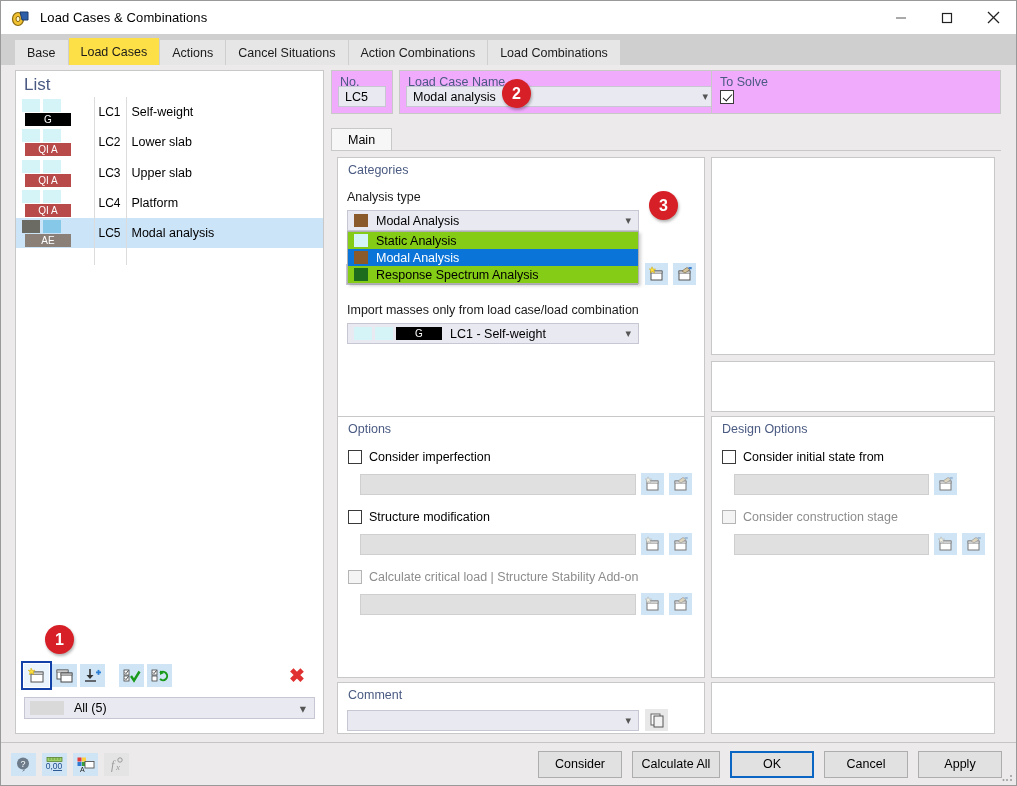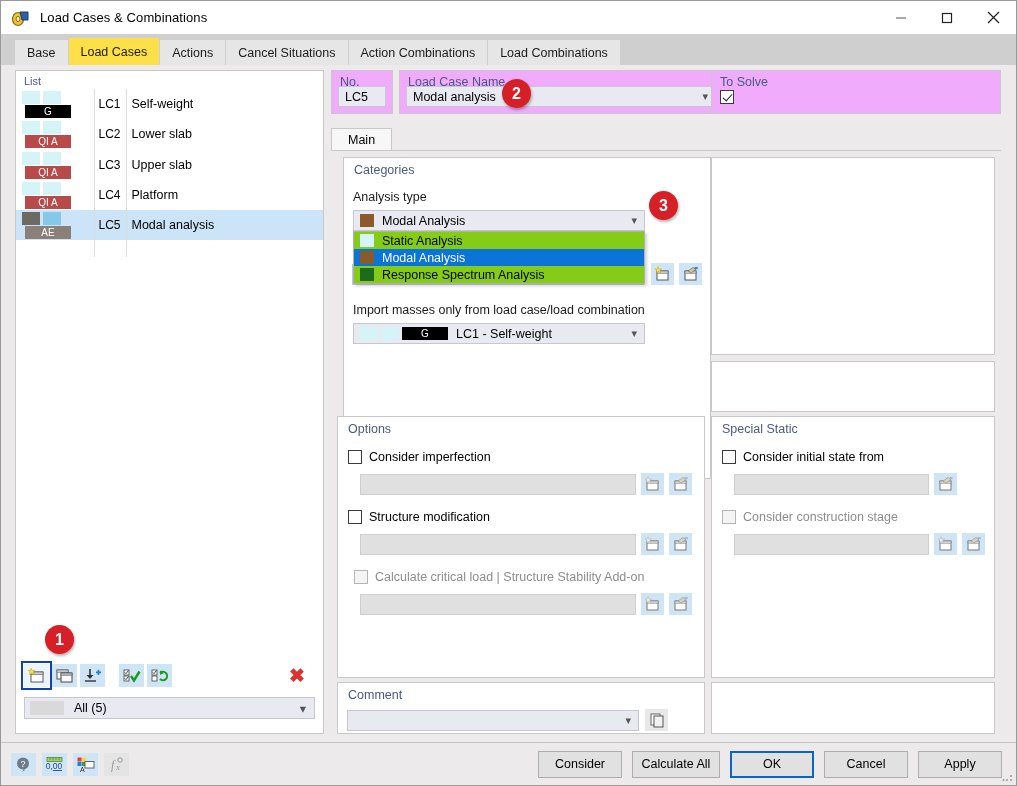--- a/index.html
+++ b/index.html
@@ -61,21 +61,21 @@
     position: absolute; left: 0; top: 64px; width: 1015px; height: 679px;
     background: #eceaea;
   }
 
   
   .list-panel {
     position: absolute; left: 14px; top: 5px; width: 309px; height: 664px;
     background: #ffffff; border: 1px solid #c8c8c8;
   }
   .group-label {
-    color: #4a5a82; font-size: 11px; padding: 4px 0 2px 8px;
+    color: #4a5a82; font-size: 17px; padding: 4px 0 2px 8px;
   }
   .lc-table { width: 100%; border-collapse: collapse; }
   .lc-row { height: 17px; }
   .lc-row.sel { background: #cce4f7; }
   .sw { display: inline-block; vertical-align: middle; }
   .sw1 { width: 18px; height: 13px; background: #d4f4f7; }
   .sw1.dark { background: #6b6b63; }
   .sw2 { width: 18px; height: 13px; background: #d4f4f7; margin-left: 3px; }
   .sw2.blue { background: #86c8e8; }
   .badge {
@@ -164,21 +164,21 @@
 
   
   .maincontent {
     position: absolute; left: 330px; top: 85px; width: 670px; height: 584px;
     background: #eceaea; border-top: 1px solid #c8c8c8;
   }
 
   .panel { position: absolute; background: #ffffff; border: 1px solid #c8c8c8; }
   .panel .hdr { color: #4a5a82; font-size: 12.5px; padding: 5px 0 0 10px; }
 
-  .p-categories { left: 12px; top: 6px; width: 368px; height: 322px; }
+  .p-categories { left: 6px; top: 6px; width: 368px; height: 322px; }
   .p-right-top { left: 380px; top: 6px; width: 284px; height: 198px; }
   .p-right-mid { left: 380px; top: 210px; width: 284px; height: 51px; }
   .p-options { left: 6px; top: 265px; width: 368px; height: 262px; }
   .p-special { left: 380px; top: 265px; width: 284px; height: 262px; }
   .p-comment { left: 6px; top: 531px; width: 368px; height: 52px; }
   .p-right-bot { left: 380px; top: 531px; width: 284px; height: 52px; }
 
   .sublabel { font-size: 12.5px; color: #1a1a1a; }
 
   .wcombo {
@@ -532,21 +532,21 @@
           <div class="sqbtn">
             <svg width="17" height="16" viewBox="0 0 17 16">
               <rect x="3" y="5" width="11" height="9" fill="#fff" stroke="#777" stroke-width="1"></rect>
               <rect x="3" y="5" width="11" height="2.2" fill="#d5d5d5" stroke="#777" stroke-width=".5"></rect>
               <path d="M6 5 L11 1.5 L14 3.5 L9 7 Z" fill="#dcd3bd" stroke="#999" stroke-width=".7"></path>
               <rect x="12.5" y="1" width="3.2" height="2.2" fill="#9fbbd8"></rect>
             </svg>
           </div>
         </div>
 
-        <div class="chk-row" style="position:absolute; left:16px; top:153px;">
+        <div class="chk-row" style="position:absolute; left:10px; top:153px;">
           <span class="cb dis"></span>
           <span class="opt-label dis">Calculate critical load | Structure Stability Add-on</span>
         </div>
         <div class="row-field" style="position:absolute; left:22px; top:176px;">
           <div class="grayfield" style="width:276px;"></div>
           <div class="sqbtn">
             <svg width="17" height="16" viewBox="0 0 17 16">
               <rect x="3" y="5" width="11" height="9" fill="#fff" stroke="#777" stroke-width="1"></rect>
               <rect x="3" y="5" width="11" height="2.2" fill="#d5d5d5" stroke="#777" stroke-width=".5"></rect>
               <path d="M4 0.8 L5.2 3.2 L7.6 2.9 L5.9 4.6 L6.6 6.9 L4.4 5.6 L2.3 6.9 L3 4.6 L1.2 2.9 L3 3.2 Z" fill="#efefe2" stroke="#aaa" stroke-width=".5"></path>
@@ -557,21 +557,21 @@
               <rect x="3" y="5" width="11" height="9" fill="#fff" stroke="#777" stroke-width="1"></rect>
               <rect x="3" y="5" width="11" height="2.2" fill="#d5d5d5" stroke="#777" stroke-width=".5"></rect>
               <path d="M6 5 L11 1.5 L14 3.5 L9 7 Z" fill="#dcd3bd" stroke="#999" stroke-width=".7"></path>
               <rect x="12.5" y="1" width="3.2" height="2.2" fill="#9fbbd8"></rect>
             </svg>
           </div>
         </div>
       </div>
 
       <div class="panel p-special">
-        <div class="hdr">Special Static</div>
+        <div class="hdr">Design Options</div>
 
         <div class="chk-row" style="position:absolute; left:10px; top:33px;">
           <span class="cb"></span>
           <span class="opt-label">Consider initial state from</span>
         </div>
         <div class="row-field" style="position:absolute; left:22px; top:56px;">
           <div class="grayfield" style="width:195px;"></div>
           <div class="sqbtn">
             <svg width="17" height="16" viewBox="0 0 17 16">
               <rect x="3" y="5" width="11" height="9" fill="#fff" stroke="#777" stroke-width="1"></rect>

